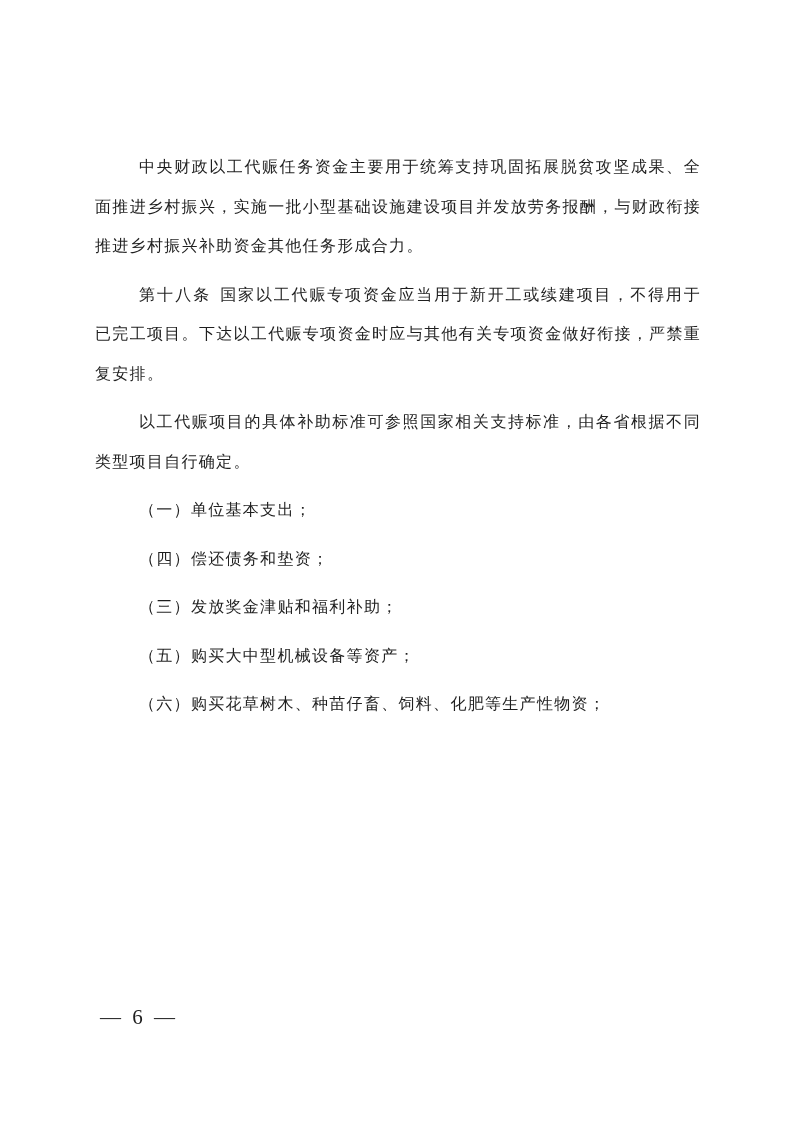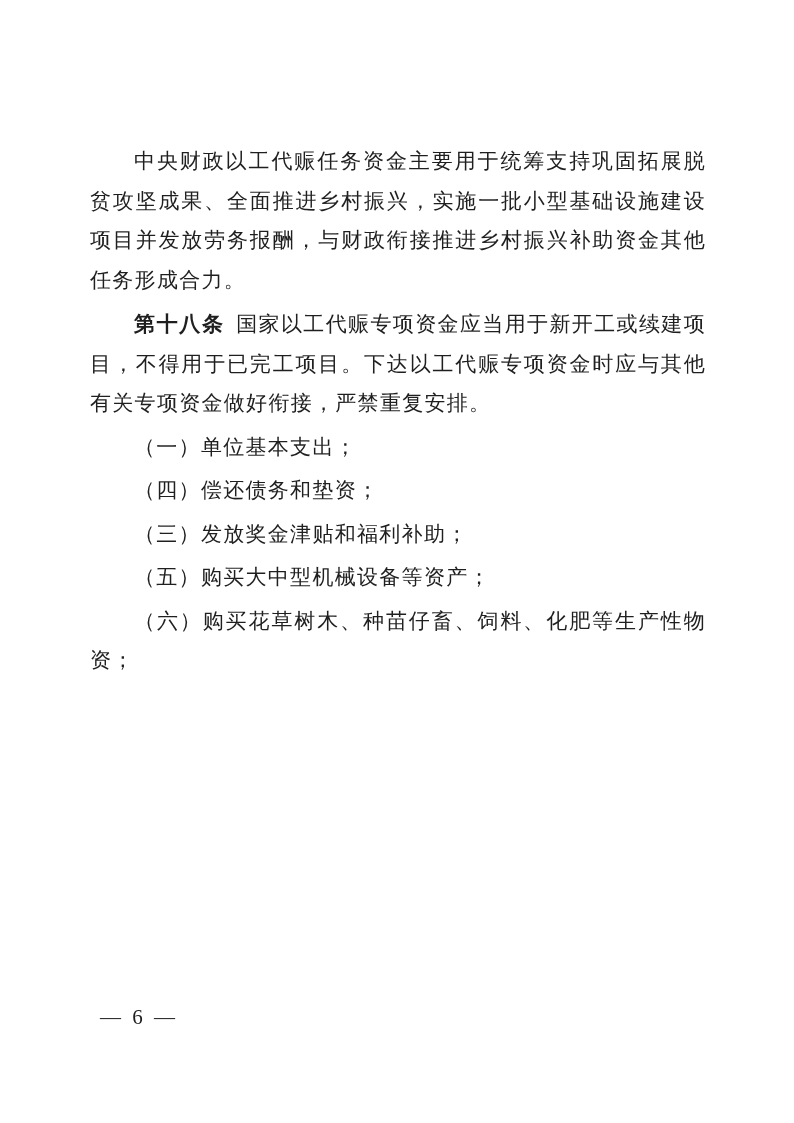--- a/index.html
+++ b/index.html
@@ -17,30 +17,30 @@
     color: #1f1f1f;
     overflow: hidden;
   }
   .content {
     position: absolute;
     top: 138px;
     left: 86px;
     width: 624px;
   }
   .para {
-    margin: 4px;
-    font-size: 21px;
+    margin: 9px;
+    font-size: 16px;
     line-height: 39.5px;
     letter-spacing: 1.3px;
     text-align: justify;
     text-indent: 44px;
     word-break: break-all;
   }
   .article-label {
-    font-weight: 700;
+    font-weight: 400;
     margin-right: 0.55em;
     font-family: "Liberation Sans", "DejaVu Sans", sans-serif;
     letter-spacing: 1.6px;
   }
   .page-number {
     position: absolute;
     left: 100px;
     top: 1005px;
     font-size: 21px;
     letter-spacing: 3px;
@@ -50,20 +50,21 @@
 </head>
 <body>
 
 <div class="page">
   <div class="content">
 
     <p class="para"><span>中央财政以工代赈任务资金主要用于统筹支持巩固拓展脱贫攻坚成果、全面推进乡村振兴，实施一批小型基础设施建设项目并发放劳务报酬，与财政衔接推进乡村振兴补助资金其他任务形成合力。</span></p>
 
     <p class="para"><span class="article-label">第十八条</span><span>国家以工代赈专项资金应当用于新开工或续建项目，不得用于已完工项目。下达以工代赈专项资金时应与其他有关专项资金做好衔接，严禁重复安排。</span></p>
 
+    <p class="para"><span>以工代赈项目的具体补助标准可参照国家相关支持标准，由各省根据不同类型项目自行确定。</span></p>
 
 
     <p class="para"><span>（一）单位基本支出；</span></p>
     <p class="para"><span>（四）偿还债务和垫资；</span></p>
     <p class="para"><span>（三）发放奖金津贴和福利补助；</span></p>
     <p class="para"><span>（五）购买大中型机械设备等资产；</span></p>
     <p class="para"><span>（六）购买花草树木、种苗仔畜、饲料、化肥等生产性物资；</span></p>
 
 
   </div>

